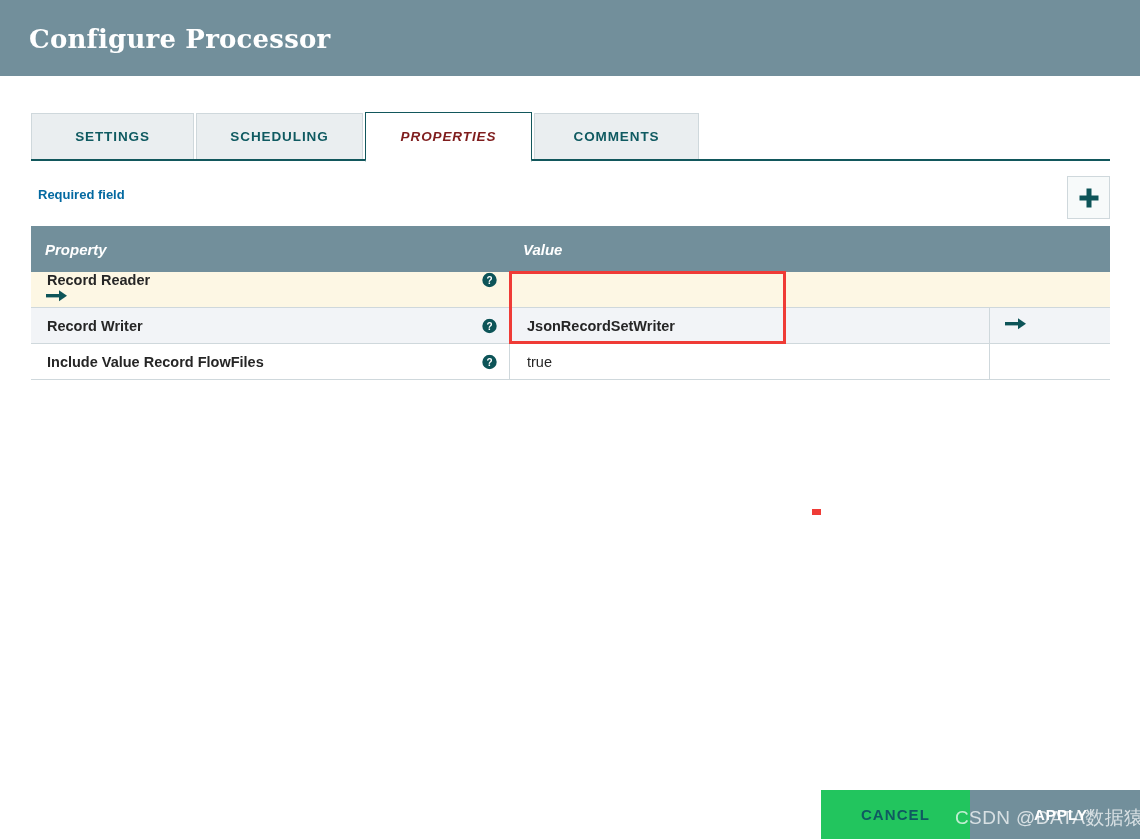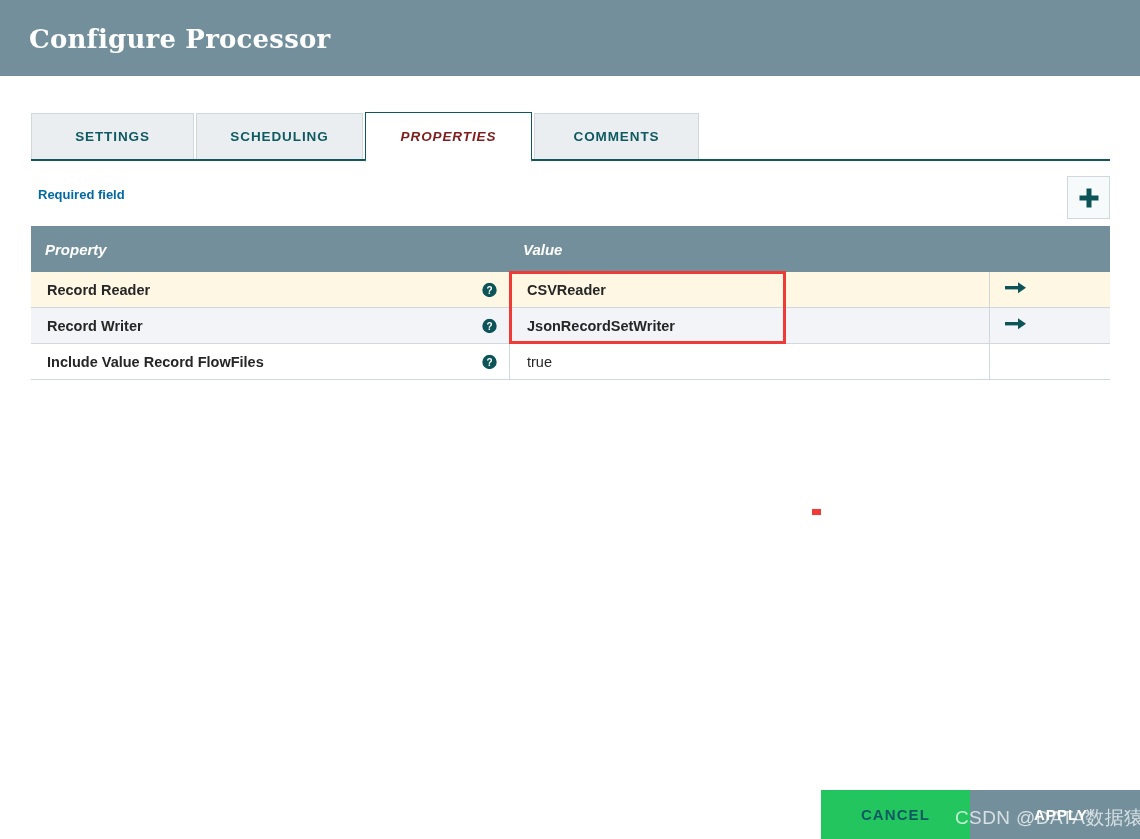--- a/index.html
+++ b/index.html
@@ -124,21 +124,21 @@
   #th-property { width: 479px; padding-left: 14px; }
   #th-value    { flex: 1; padding-left: 13px; }
 
   .prop-row {
     display: flex;
     height: 36px;
     align-items: stretch;
     border-bottom: 1px solid #cfd8dc;
     position: relative;
   }
-  .prop-row.odd  { background: #fdf7e4; }
+  .prop-row.odd  { background: #fdf7e4; flex-direction: column; }
   .prop-row.even { background: #f2f4f7; }
   .prop-row.plain { background: #ffffff; }
 
   .cell-property {
     width: 479px;
     display: flex;
     align-items: center;
     padding-left: 16px;
     position: relative;
     border-right: 1px solid #cfd8dc;
@@ -293,23 +293,20 @@
   <div class="prop-row odd">
     <div class="cell-property">
       <span class="prop-name">Record Reader</span>
       <span class="help-icon">
         <svg width="15" height="15" viewBox="0 0 15 15">
           <circle cx="7.5" cy="7.5" r="7.2" fill="#0d5458"></circle>
           <text x="7.5" y="11.2" font-family="Liberation Sans, sans-serif" font-size="10" font-weight="bold" fill="#ffffff" text-anchor="middle">?</text>
         </svg>
       </span>
     </div>
-    <div class="cell-value">
-      <span class="value-text">CSVReader</span>
-    </div>
     <div class="cell-action">
       <span class="goto-arrow">
         <svg width="22" height="14" viewBox="0 0 22 14">
           <rect x="0" y="5" width="15" height="3.4" fill="#0d5458"></rect>
           <path d="M13 1.2 L21 6.7 L13 12.2 Z" fill="#0d5458"></path>
         </svg>
       </span>
     </div>
   </div>
 

